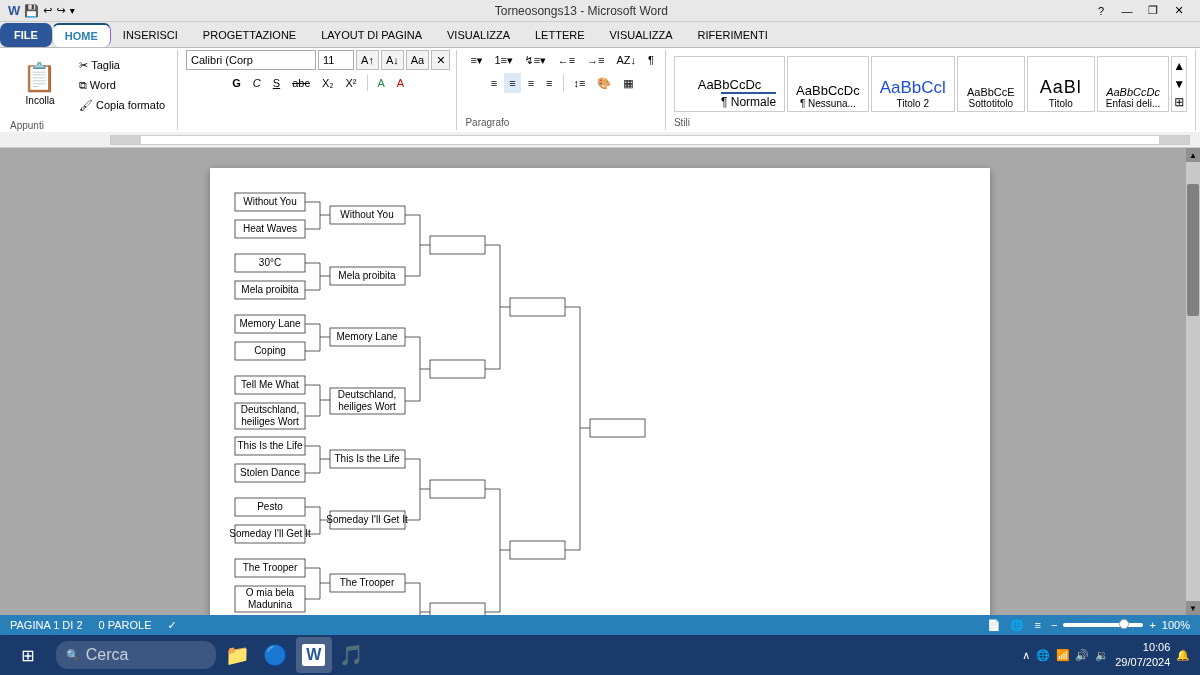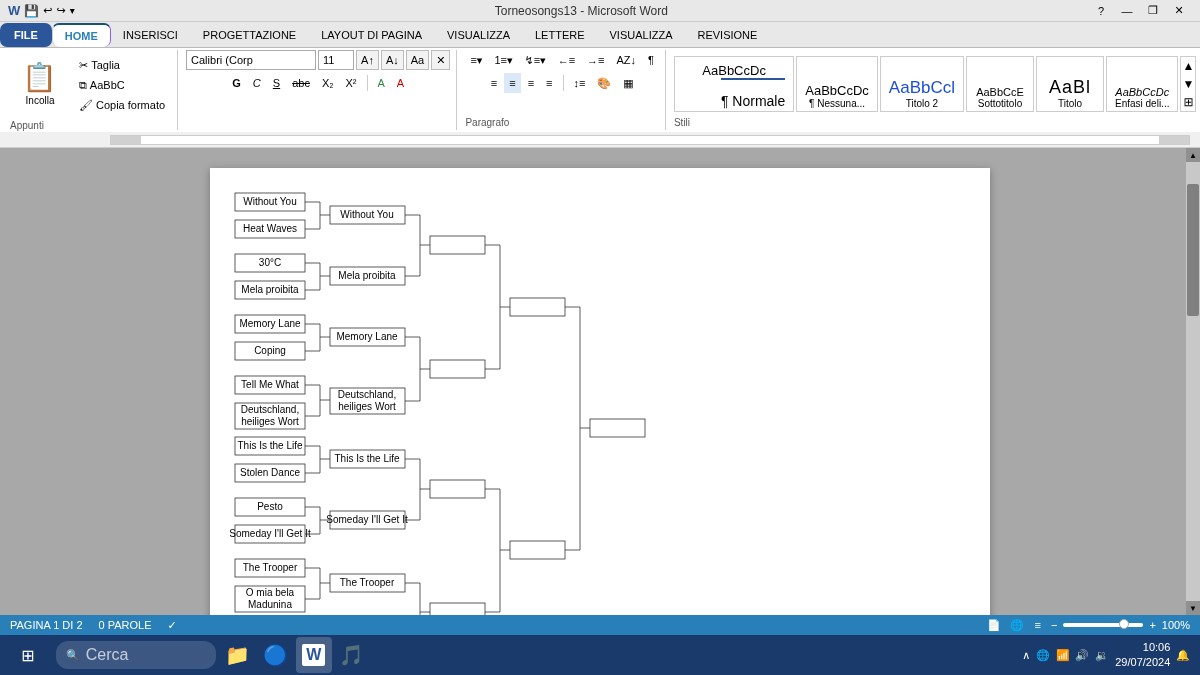--- a/index.html
+++ b/index.html
@@ -97,39 +97,39 @@
 
   <div class="ribbon-tabs">
     <div class="ribbon-tab active" style="background:#2b579a;color:white;border:none;padding:0 14px;">FILE</div>
     <div class="ribbon-tab active">HOME</div>
     <div class="ribbon-tab">INSERISCI</div>
     <div class="ribbon-tab">PROGETTAZIONE</div>
     <div class="ribbon-tab">LAYOUT DI PAGINA</div>
     <div class="ribbon-tab">VISUALIZZA</div>
     <div class="ribbon-tab">LETTERE</div>
     <div class="ribbon-tab">VISUALIZZA</div>
-    <div class="ribbon-tab">REVISIONE</div>
+    <div class="ribbon-tab">RIFERIMENTI</div>
   </div>
 
   <div class="ribbon-content">
 
     <div class="ribbon-group">
       <div class="ribbon-group-content">
         <div class="r-btn r-btn-big paste-btn">
           <span class="paste-icon">📋</span>
           <span>Incolla</span>
         </div>
         <div class="btn-group-vert">
           <div class="r-btn">
               <span>✂</span>
               <span> Taglia</span>
             </div>
           <div class="r-btn">
               <span>⧉</span>
-              <span> AaBbC</span>
+              <span> Word</span>
             </div>
           <div class="r-btn">
               <span>🖌</span>
               <span> Copia formato</span>
             </div>
         </div>
       </div>
       <div class="ribbon-group-label">Appunti</div>
     </div>
 
@@ -182,21 +182,21 @@
         </div>
       </div>
       <div class="ribbon-group-label">Paragrafo</div>
     </div>
 
     <div class="ribbon-group" style="flex:1;border-right:1px solid #ccc;">
       <div class="ribbon-group-content">
         <div class="styles-area">
           <div class="style-btn">
             <div class="preview" style="font-size:13px;">AaBbCcDc</div>
-            <div style="font-size:14px;border-top:2px solid #2b579a;padding-top:13px;margin-left:38px;">¶ Normale</div>
+            <div style="font-size:12px;border-top:2px solid #2b579a;padding-top:1px;margin-left:38px;">¶ Normale</div>
           </div>
           <div class="style-btn">
             <div class="preview" style="font-size:13px;">AaBbCcDc</div>
             <div style="font-size:10px;">¶ Nessuna...</div>
           </div>
           <div class="style-btn">
             <div class="preview" style="font-size:17px;color:#1d4ed8;">AaBbCcl</div>
             <div style="font-size:10px;">Titolo 2</div>
           </div>
           <div class="style-btn">

